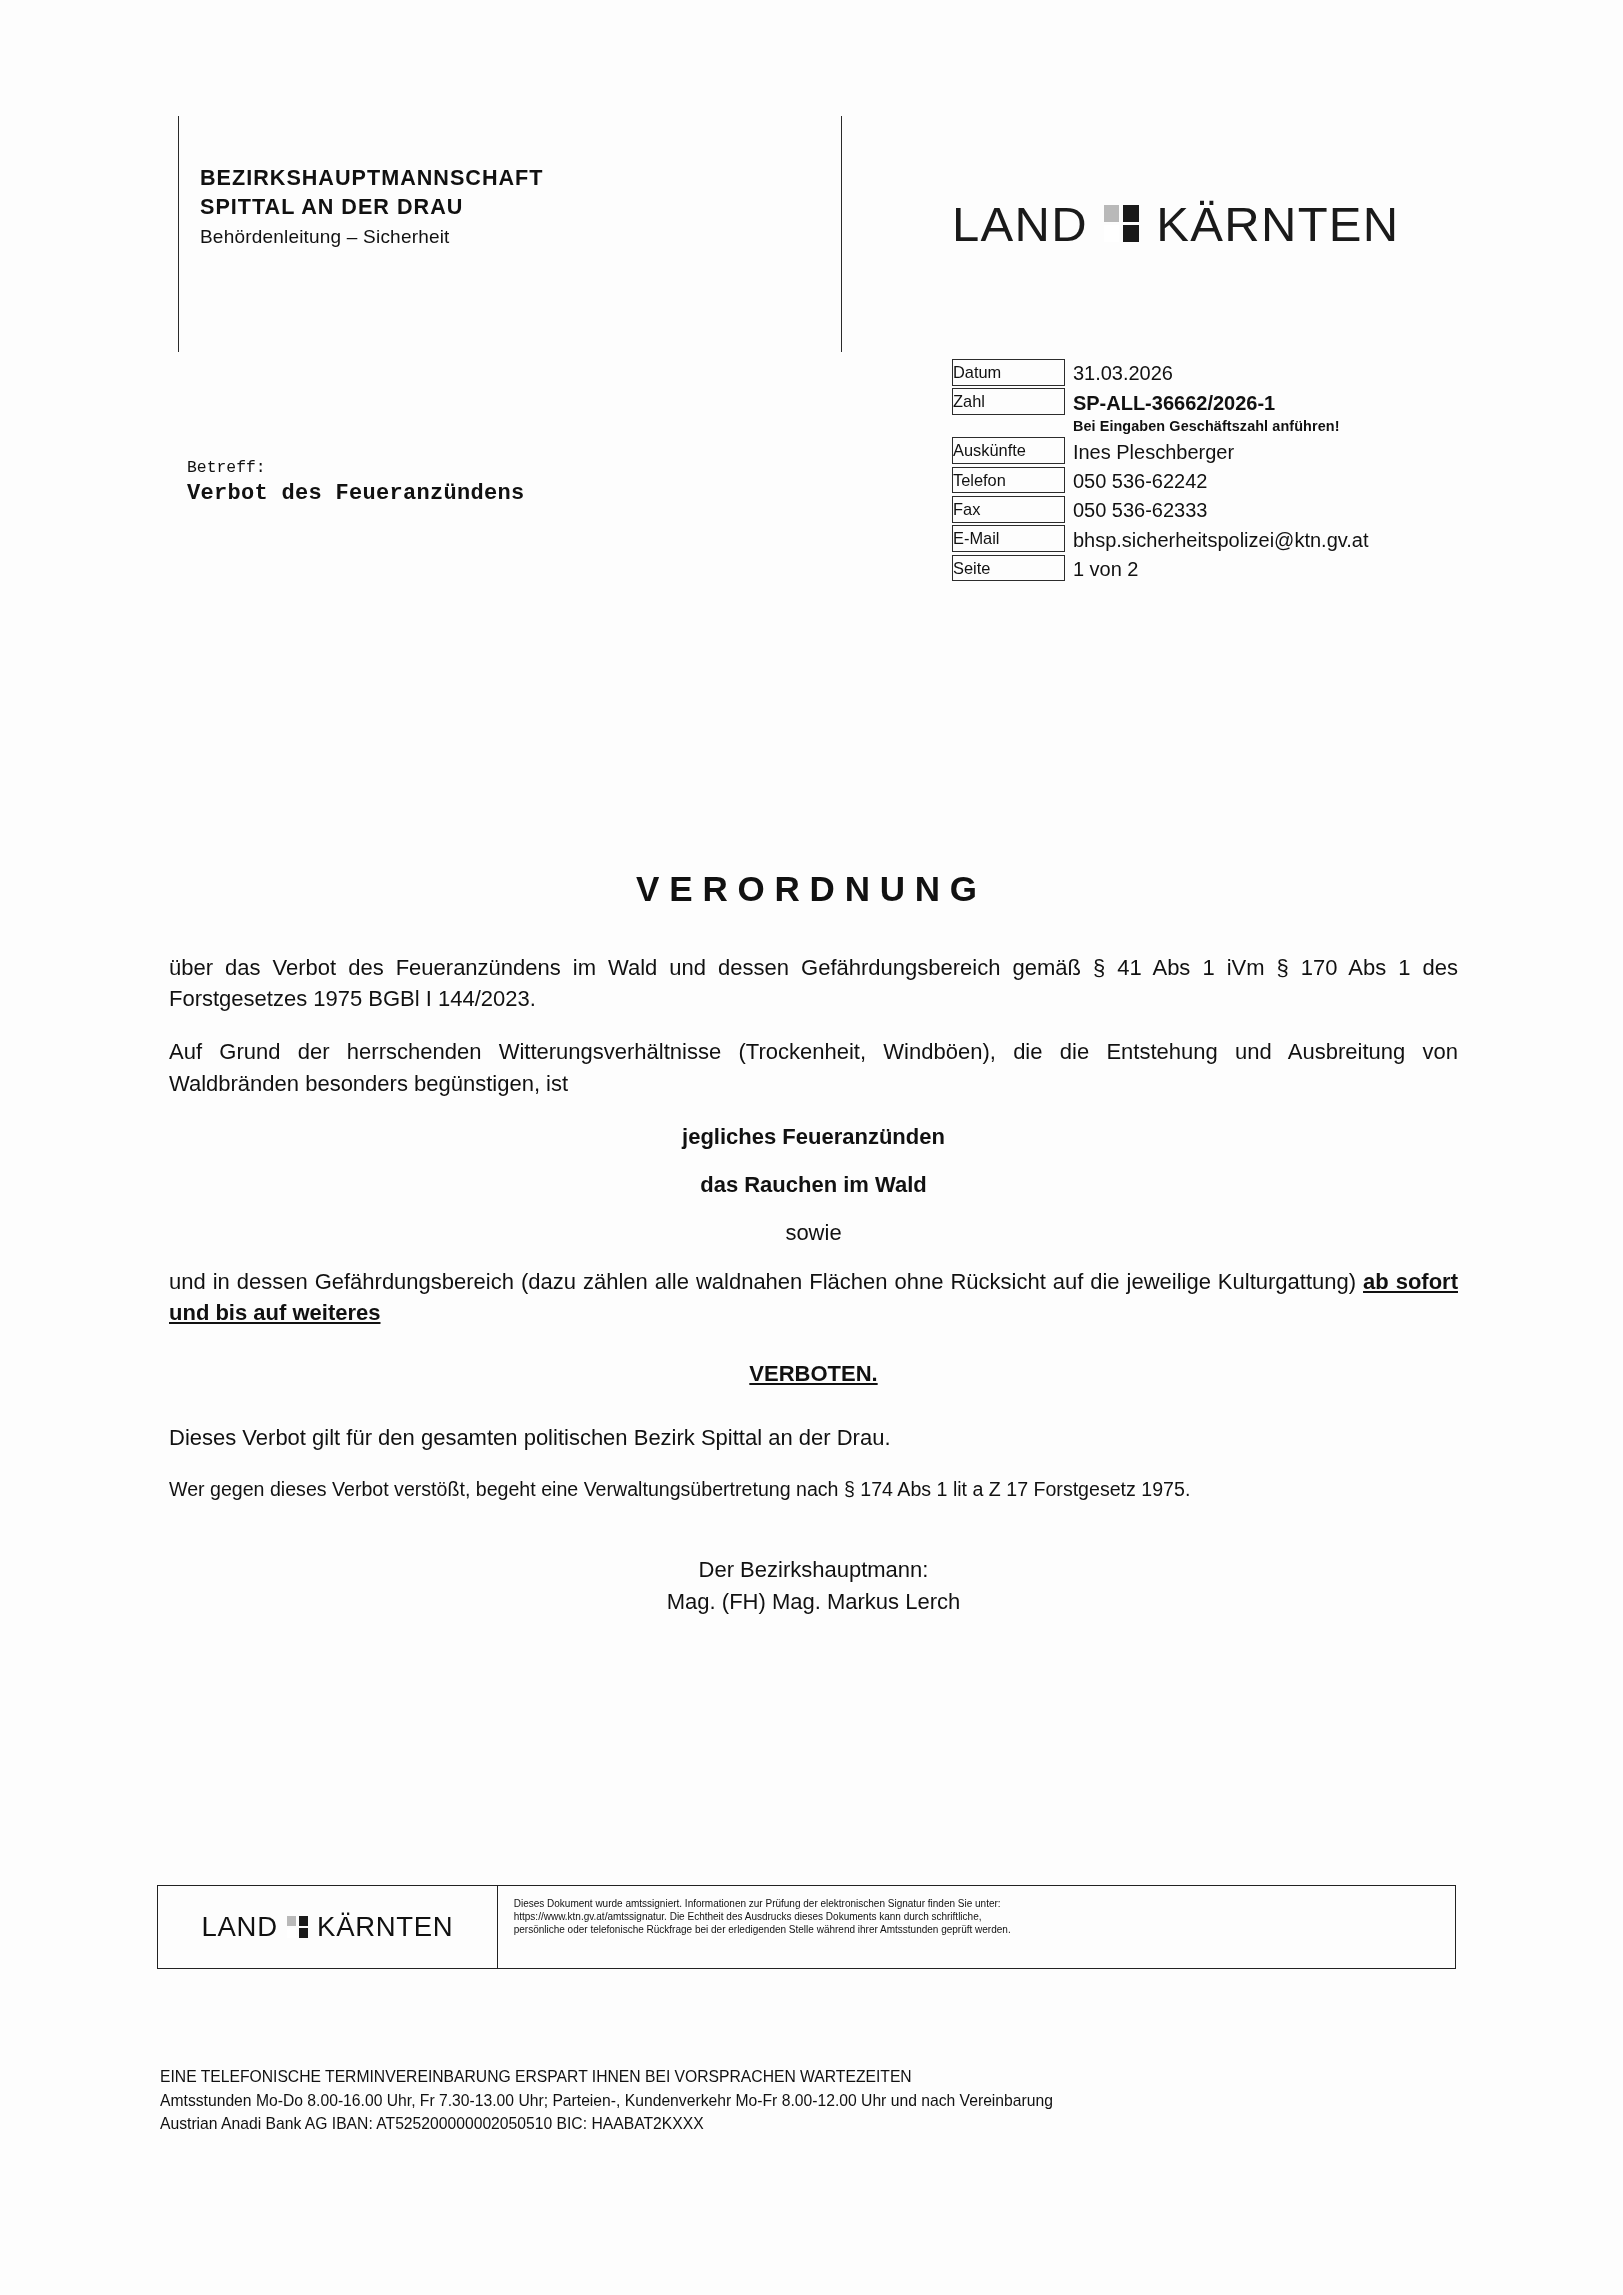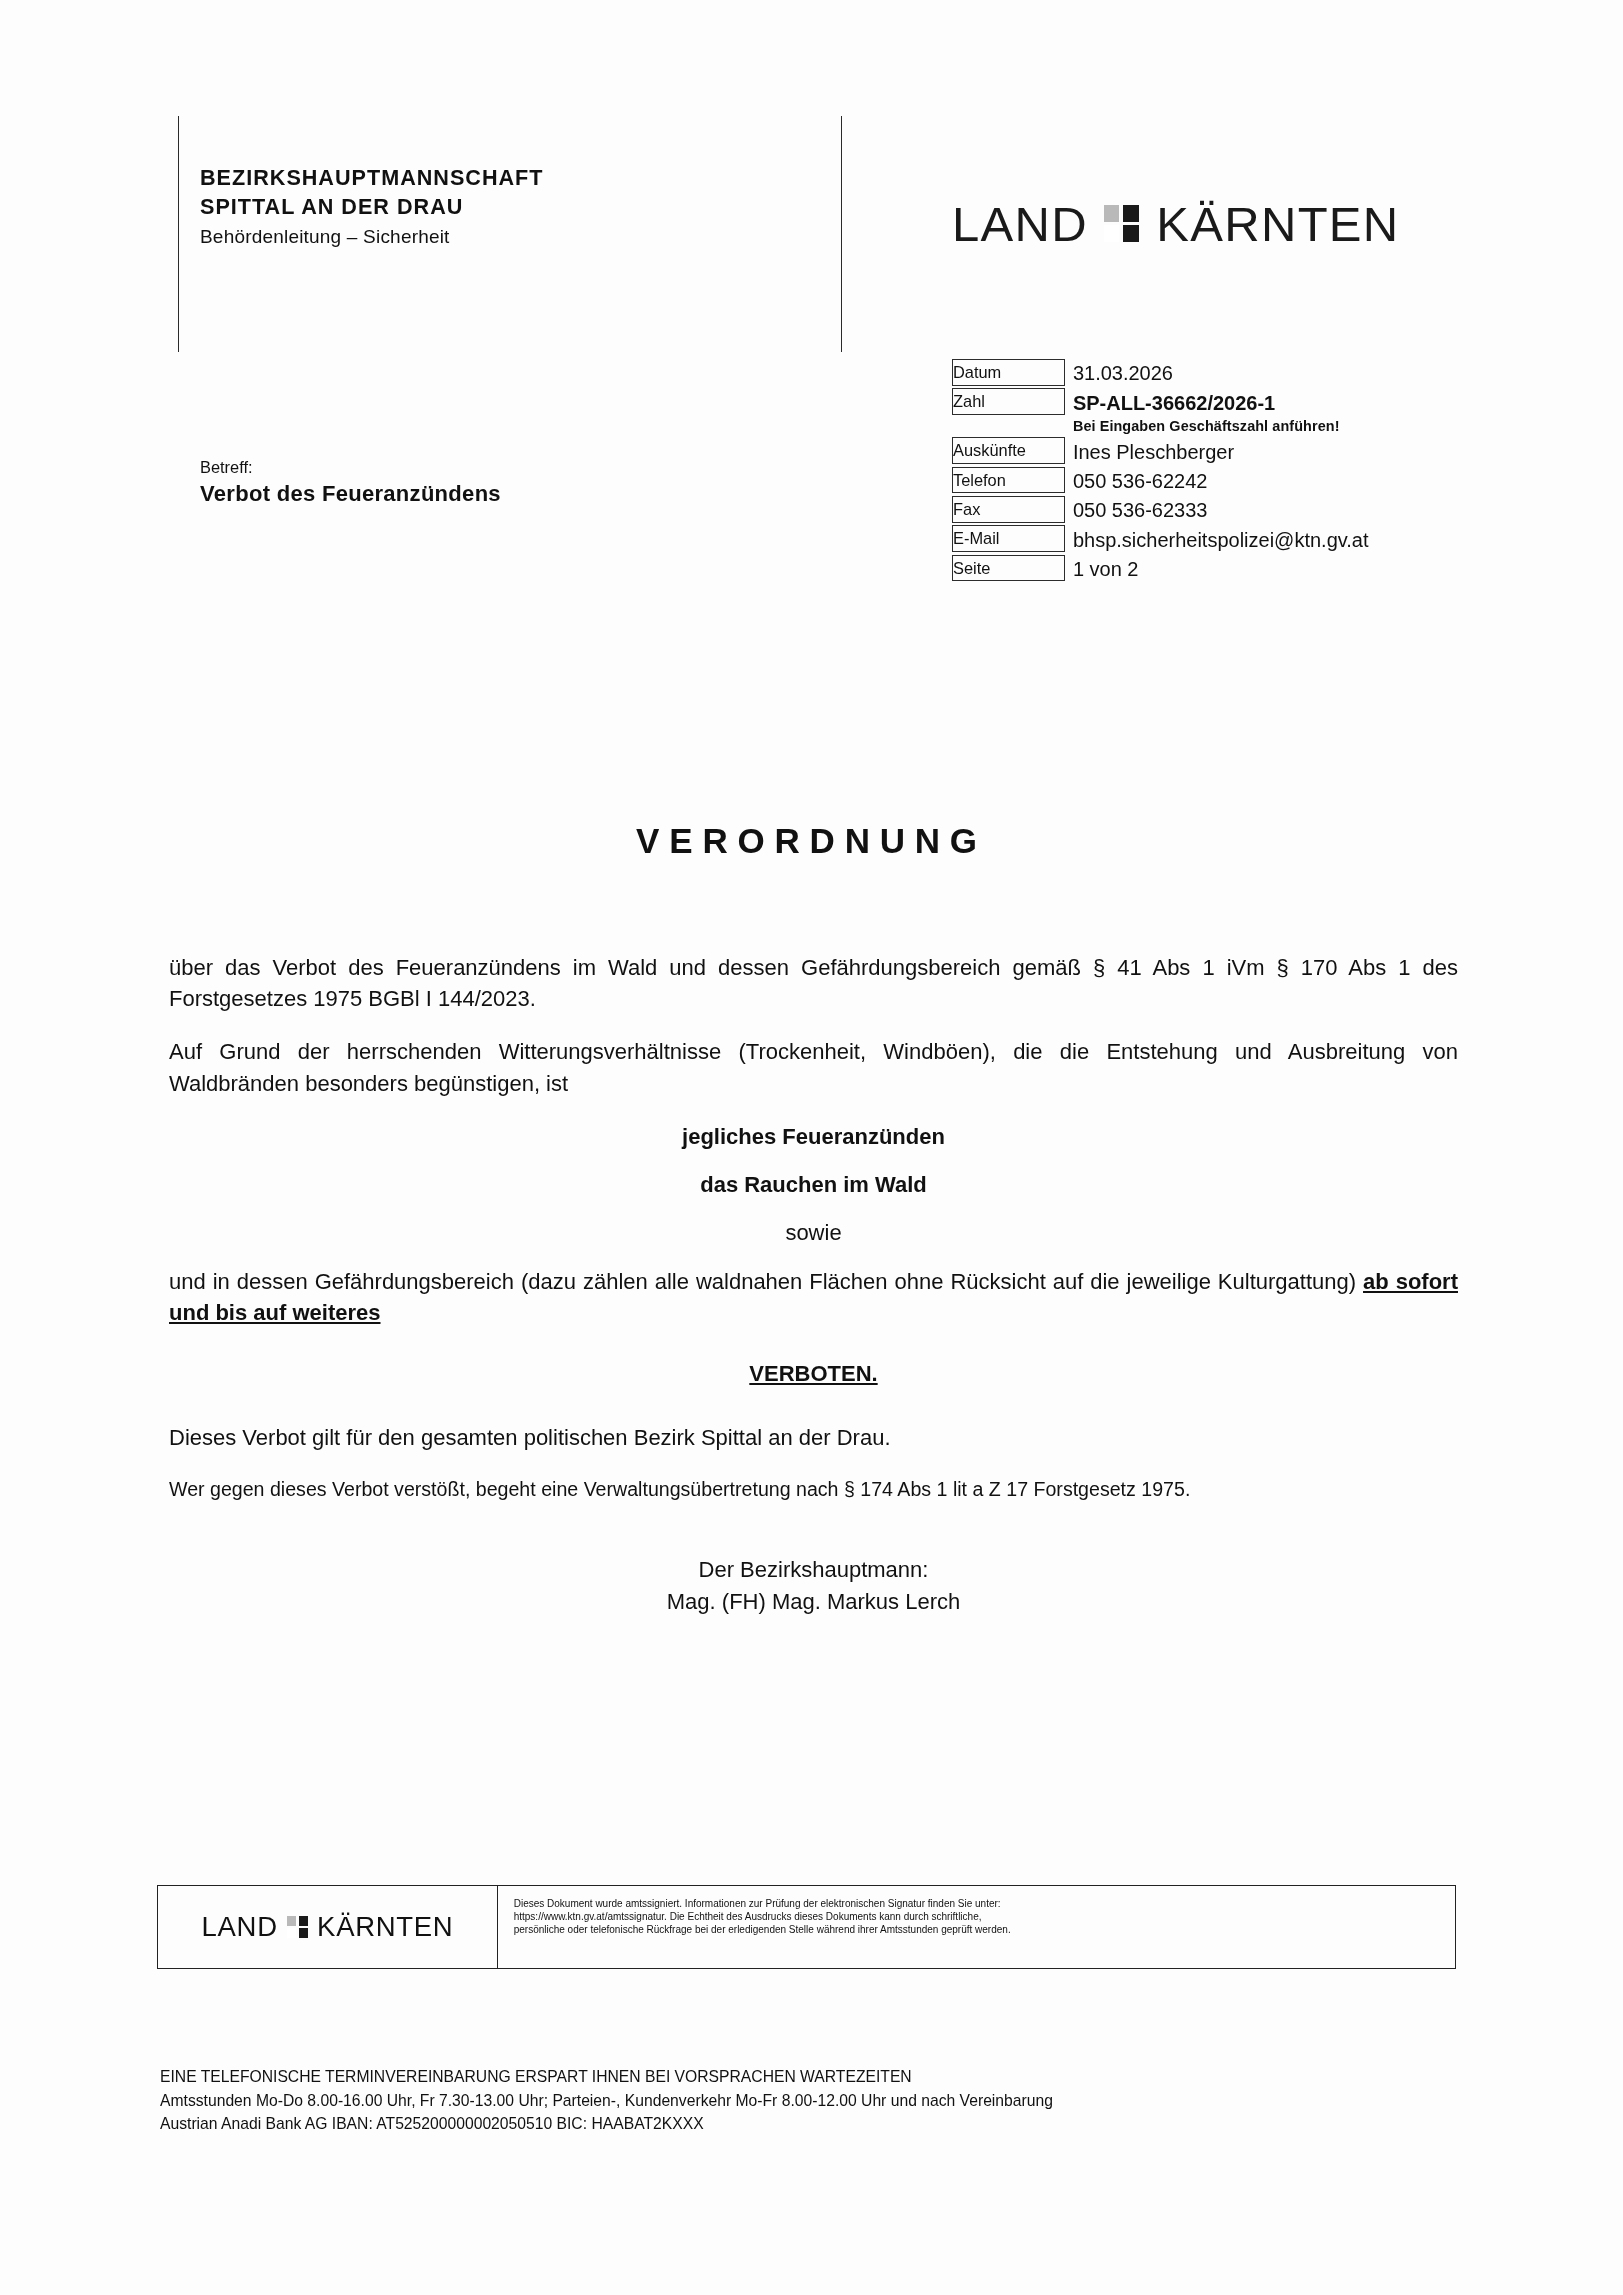--- a/index.html
+++ b/index.html
@@ -124,39 +124,40 @@
     font-size: 14.4px;
     font-weight: bold;
     letter-spacing: 0.1px;
     margin-top: 1.3px;
     margin-bottom: 3.9px;
   }
 
   
   .subject {
     position: absolute;
-    left: 200px;
+    left: 187px;
     top: 458px;
     width: 589px;
+    font-family: Liberation Mono, monospace;
   }
   .subject .lbl {
     font-size: 16.4px;
     margin-bottom: 3.9px;
   }
   .subject .val {
     font-size: 22px;
     font-weight: bold;
     letter-spacing: 0.3px;
   }
 
   
   .title {
     position: absolute;
     left: 0;
-    top: 821px;
+    top: 869px;
     width: 1623px;
     text-align: center;
     font-size: 35px;
     font-weight: bold;
     letter-spacing: 9.8px;
   }
   .body {
     position: absolute;
     left: 169px;
     top: 952px;

